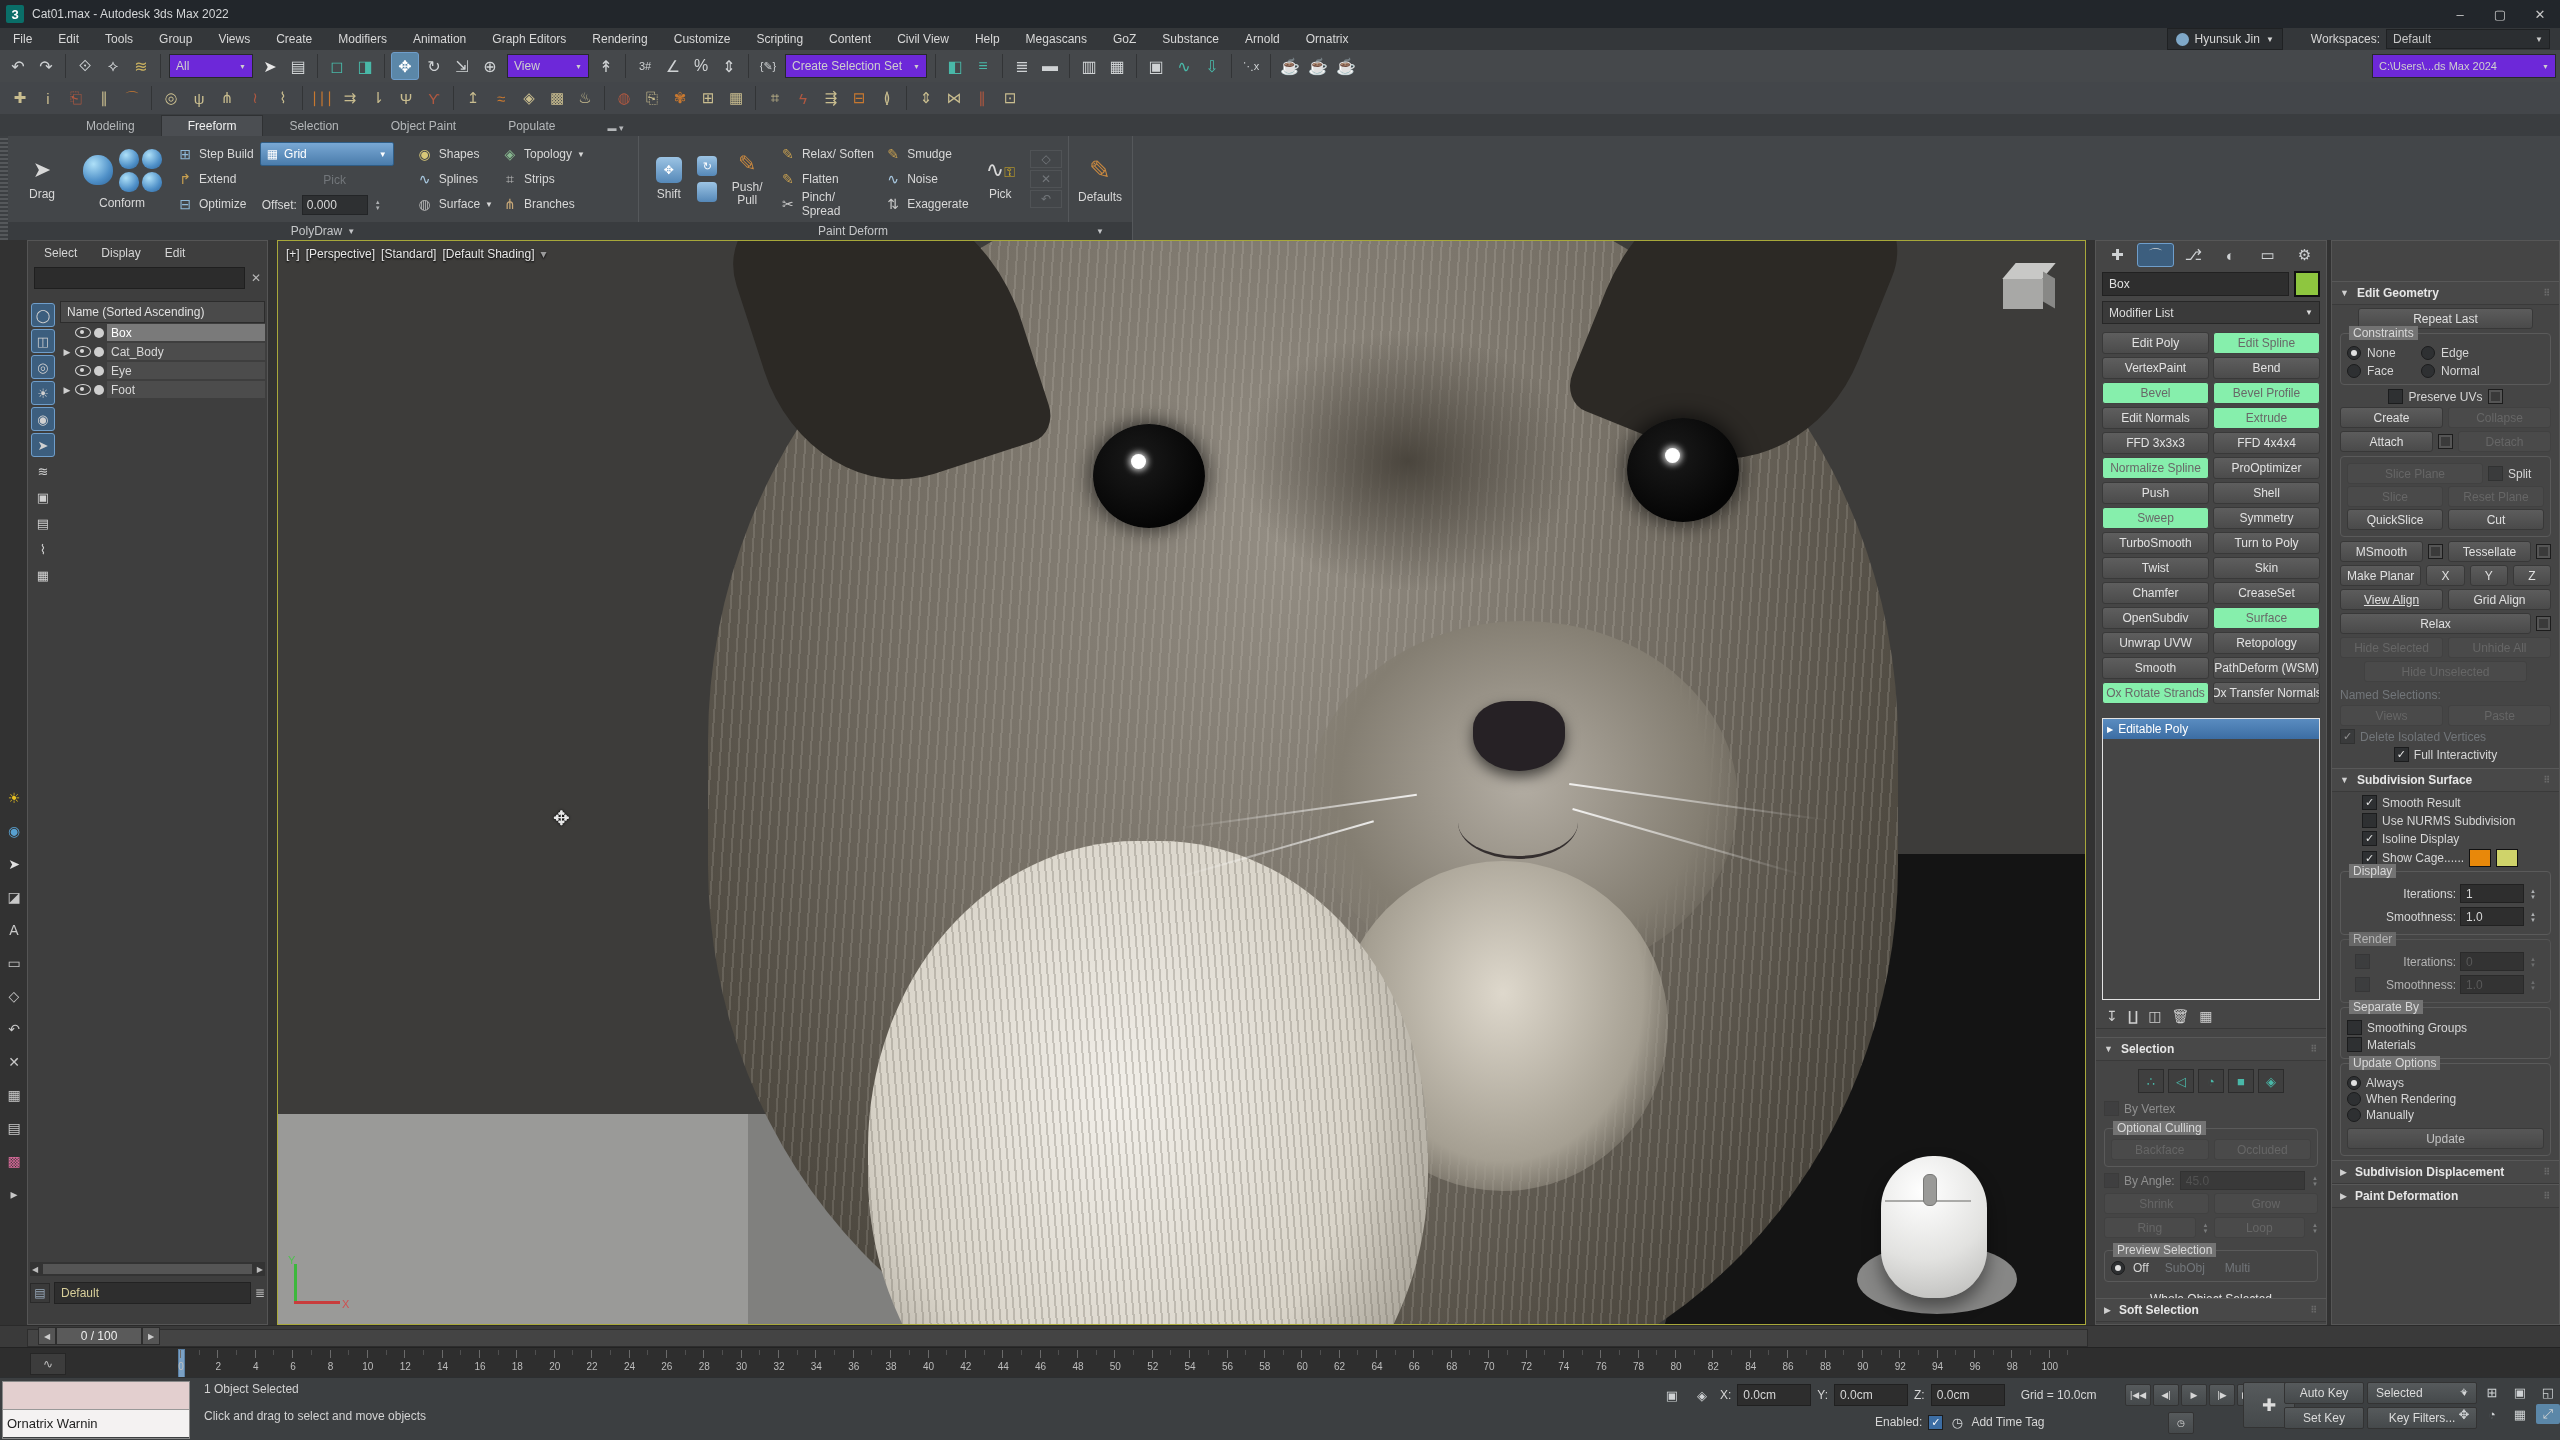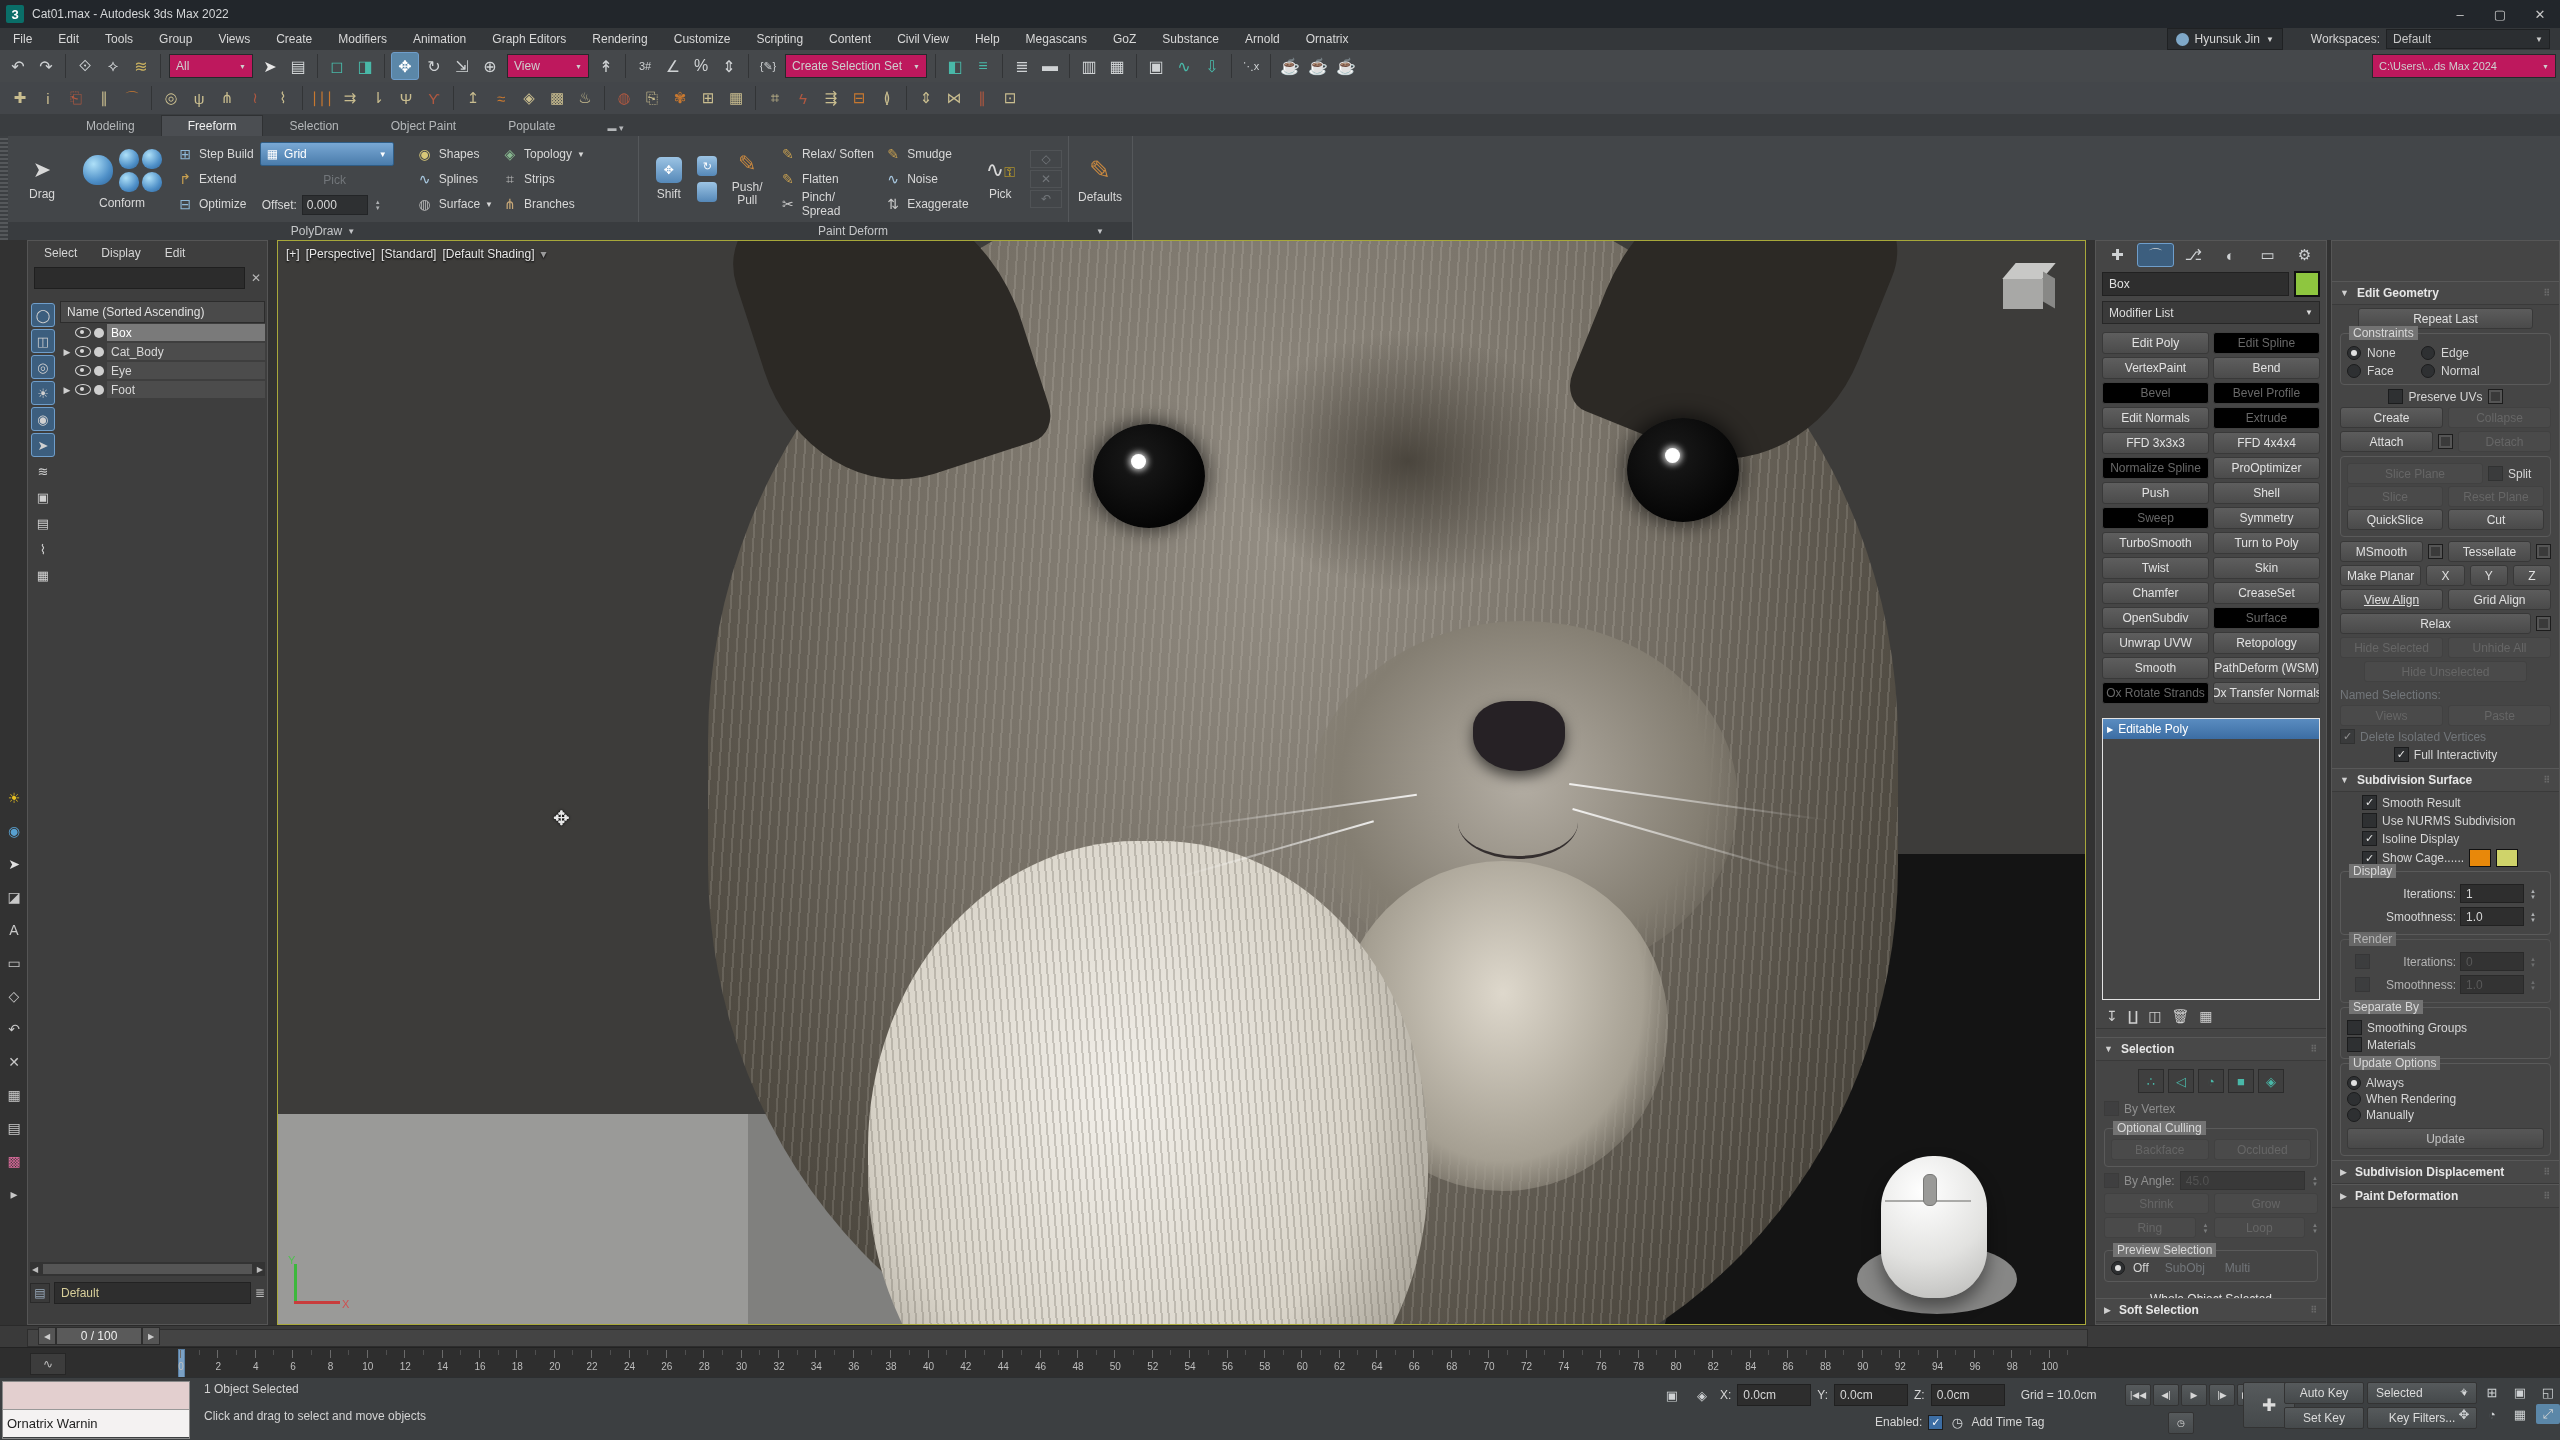--- a/index.html
+++ b/index.html
@@ -17,21 +17,21 @@
   .menu-item{padding:0 13px;height:22px;display:flex;align-items:center;color:#d8d8d8;}
   #userbox{margin-left:auto;display:flex;align-items:center;gap:6px;background:#2b2e31;border:1px solid #1f2123;height:20px;padding:0 8px;}
   .avatar{width:13px;height:13px;border-radius:50%;background:#7fa8c8;}
   #wsbox{display:flex;align-items:center;gap:6px;margin:0 10px 0 28px;}
   #wsfield{background:#2b2e31;border:1px solid #1f2123;height:18px;width:150px;padding:0 6px;display:flex;align-items:center;justify-content:space-between;color:#c8c8c8;}
   
   #toolbar1{left:0;top:50px;width:2560px;height:32px;background:#45484b;display:flex;align-items:center;border-bottom:1px solid #37393b;padding-left:4px;}
   .tbtn{min-width:26px;height:26px;margin:0 1px;border-radius:3px;display:flex;align-items:center;justify-content:center;font-size:16px;color:#cfd2d4;}
   .tbtn.active{background:#5b87a8;border:1px solid #6f9ecb;color:#fff;}
   .tsep{width:1px;height:24px;background:#323436;margin:0 5px;}
-  .tfield{background:#be185d;border:1px solid #27292b;height:22px;display:flex;align-items:center;justify-content:space-between;padding:0 6px;color:#cfcfcf;margin:0 3px;}
+  .tfield{background:#6d28d9;border:1px solid #27292b;height:22px;display:flex;align-items:center;justify-content:space-between;padding:0 6px;color:#cfcfcf;margin:0 3px;}
   #toolbar2{left:0;top:82px;width:2560px;height:32px;background:#43464a;display:flex;align-items:center;border-bottom:1px solid #36383a;padding-left:6px;}
   .oxbtn{width:26px;height:26px;margin:0 1px;display:flex;align-items:center;justify-content:center;font-size:15px;}
   
   #ribbontabs{left:0;top:114px;width:2560px;height:22px;background:#3a3d40;display:flex;align-items:flex-end;padding-left:60px;border-bottom:1px solid #2f3133;}
   .rtab{padding:3px 26px;color:#b4b7b9;}
   .rtab.on{background:#4b4e52;color:#f0f0f0;border:1px solid #2f3133;border-bottom:none;}
   #ribbonbody{left:0;top:136px;width:2560px;height:104px;background:#434649;border-bottom:1px solid #2e3032;}
   .rgrip{position:absolute;left:0;top:0;width:8px;height:104px;background:repeating-linear-gradient(0deg,#55585b 0 2px,#3c3f42 2px 4px);}
   .rpanel{position:absolute;top:0;height:104px;border-right:1px solid #55585b;}
   .rlabel{position:absolute;left:0;bottom:0;width:100%;height:18px;background:#393c3f;color:#c4c6c8;
@@ -127,21 +127,21 @@
   #cmdtabs{display:flex;align-items:center;gap:2px;height:28px;padding:0 4px;}
   .ctab{flex:1;height:24px;display:flex;align-items:center;justify-content:center;font-size:15px;color:#cfd2d4;border-radius:3px;}
   .ctab.on{background:#3c5e7e;border:1px solid #6f9ecb;box-sizing:border-box;}
   #objrow{display:flex;align-items:center;gap:5px;padding:2px 6px;}
   #objname{flex:1;height:22px;background:#2e2e2e;border:1px solid #212121;color:#e0e0e0;display:flex;align-items:center;padding:0 6px;}
   #objcolor{width:22px;height:22px;background:#8ec63f;border:2px solid #111;}
   #modlist{margin:2px 6px;height:21px;background:#3a3a3a;border:1px solid #272727;display:flex;align-items:center;justify-content:space-between;padding:0 6px;color:#dcdcdc;}
   #modgrid{display:grid;grid-template-columns:1fr 1fr;gap:3px 4px;padding:6px 6px;}
   .mbtn{height:20px;border-radius:3px;background:linear-gradient(#5e5e5e,#4b4b4b);border:1px solid #393939;
         color:#e2e2e2;display:flex;align-items:center;justify-content:center;font-size:12px;white-space:nowrap;overflow:hidden;}
-  .mbtn.dis{background:#000000;color:#686868;border-color:#414141;}
+  .mbtn.dis{background:#86efac;color:#686868;border-color:#414141;}
   #stackbox{margin:8px 6px 4px 6px;height:280px;background:#454545;border:1px solid #e2e2e2;position:relative;}
   #stackentry{height:20px;background:linear-gradient(#5a8cc0,#3c6da3);color:#fff;display:flex;align-items:center;gap:5px;padding:0 4px;}
   #stacktools{display:flex;align-items:center;justify-content:flex-start;gap:10px;padding:4px 10px;color:#cfcfcf;font-size:14px;border-bottom:1px solid #383838;}
   .rollhead{height:22px;display:flex;align-items:center;gap:8px;padding:0 8px;color:#e6e6e6;font-weight:bold;background:#484848;border-top:1px solid #585858;border-bottom:1px solid #3a3a3a;}
   .rollhead .tri{font-size:9px;color:#cfcfcf;font-weight:normal;}
   .grip{margin-left:auto;color:#6a6a6a;font-size:9px;letter-spacing:1px;}
   .grp{border:1px solid #5a5a5a;border-radius:4px;margin:4px 8px;padding:4px 6px;position:relative;}
   .grptitle{position:absolute;top:-8px;left:8px;background:#737373;padding:0 4px;color:#d8d8d8;}
   .cb{width:13px;height:13px;background:#2e3032;border:1px solid #1b1c1d;display:inline-flex;align-items:center;justify-content:center;color:#e8e8e8;font-size:11px;flex:none;}
   .cb.dim2{opacity:.45;}

